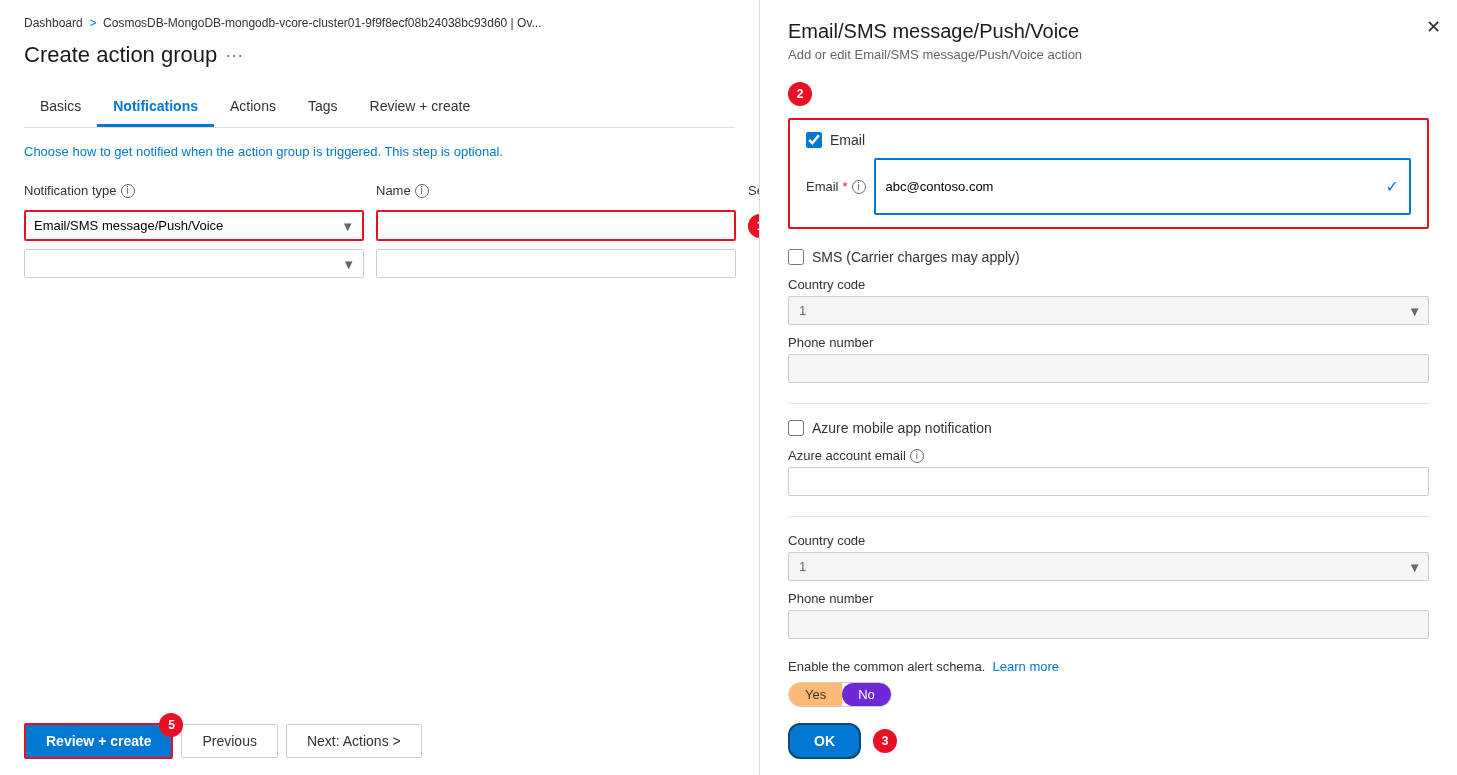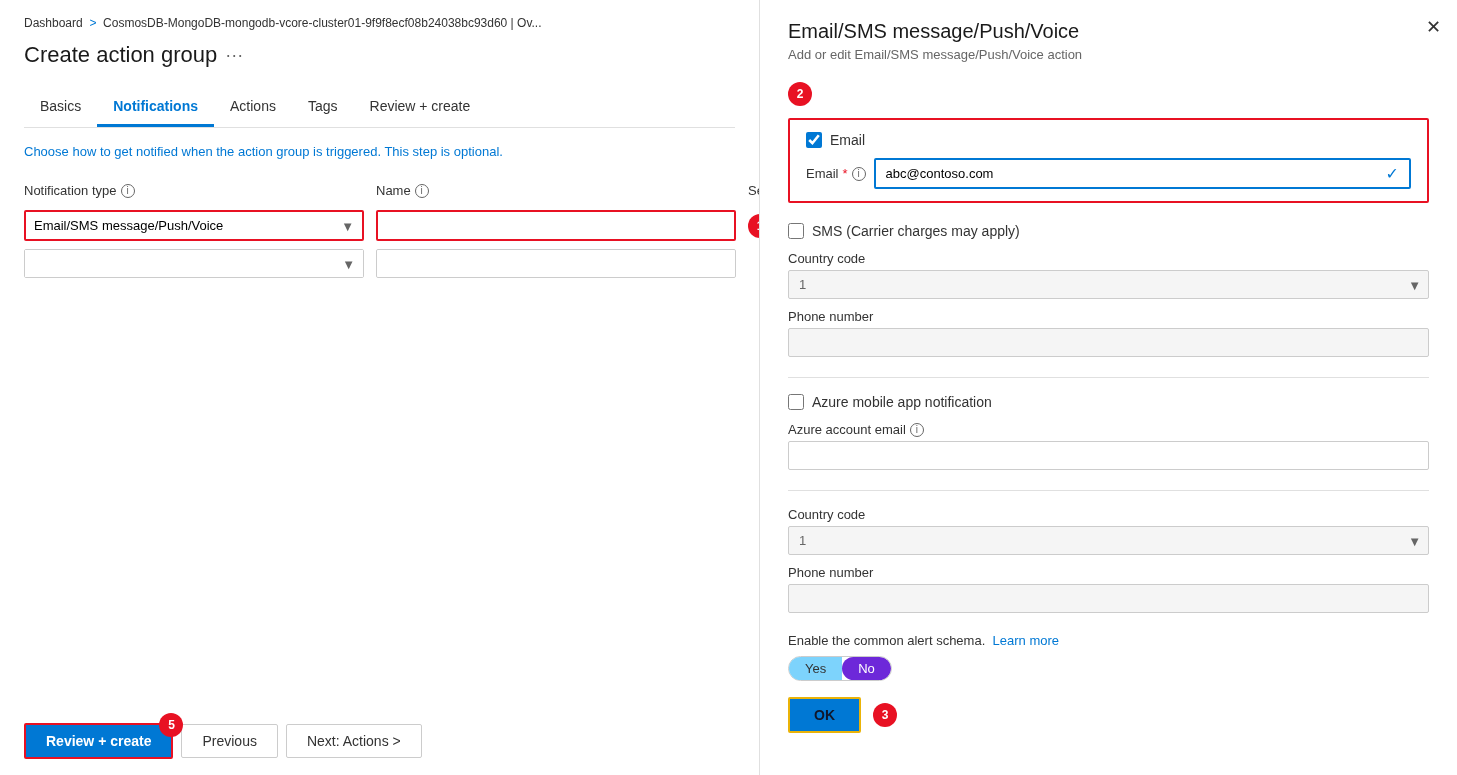--- a/index.html
+++ b/index.html
@@ -65,21 +65,21 @@
     .panel-step-badge { width: 24px; height: 24px; border-radius: 50%; background: #e81123; color: #fff; font-size: 12px; font-weight: bold; display: flex; align-items: center; justify-content: center; margin-bottom: 12px; }
 
     
     .email-section { border: 2px solid #e81123; border-radius: 2px; padding: 12px 16px; margin-bottom: 20px; }
     .checkbox-row { display: flex; align-items: center; gap: 8px; margin-bottom: 10px; }
     .checkbox-row input[type="checkbox"] { width: 16px; height: 16px; accent-color: #0078d4; }
     .checkbox-label { font-size: 14px; font-weight: 500; }
     .field-row { display: flex; align-items: center; gap: 8px; }
     .field-label { font-size: 13px; color: #333; white-space: nowrap; display: flex; align-items: center; gap: 4px; }
     .field-label .required { color: #e81123; }
-    .field-input { flex: 1; border: 2px solid #0078d4; border-radius: 2px; padding: 4px 10px; font-size: 13px; outline: none; display: flex; align-items: center; justify-content: space-between; }
+    .field-input { flex: 1; border: 2px solid #0078d4; border-radius: 2px; padding: 17px 10px; font-size: 13px; outline: none; display: flex; align-items: center; justify-content: space-between; }
     .field-input input { border: none; outline: none; flex: 1; font-size: 13px; }
     .check-mark { color: #0078d4; font-size: 16px; }
 
     
     .section { margin-bottom: 20px; }
     .section-checkbox-row { display: flex; align-items: center; gap: 8px; margin-bottom: 12px; }
     .section-checkbox-row input[type="checkbox"] { width: 16px; height: 16px; }
     .section-label { font-size: 14px; color: #333; text-align: right; }
 
     .form-field { margin-bottom: 10px; }
@@ -90,26 +90,26 @@
     .form-input { width: 100%; padding: 6px 10px; border: 1px solid #ccc; border-radius: 2px; font-size: 13px; outline: none; }
 
     
     .divider { border: none; border-top: 1px solid #e0e0e0; margin: 16px 0; }
 
     
     .alert-schema { margin-bottom: 16px; }
     .alert-schema-text { font-size: 13px; color: #333; margin-bottom: 8px; }
     .alert-schema-text a { color: #0078d4; text-decoration: none; }
     .toggle-group { display: flex; border: 1px solid #ccc; border-radius: 20px; overflow: hidden; width: fit-content; }
-    .toggle-btn { padding: 4px 16px; font-size: 13px; border: none; cursor: pointer; background: #7dd3fc; color: #333; }
+    .toggle-btn { padding: 4px 16px; font-size: 13px; border: none; cursor: pointer; background: #fdba74; color: #333; }
     .toggle-btn.active { background: #6d28d9; color: #fff; border-radius: 20px; }
 
     
     .ok-btn-wrapper { display: flex; align-items: center; gap: 12px; margin-top: 16px; }
-    .btn-ok { background: #0078d4; color: #0f172a; border: 2px solid #eab308; padding: 8px 24px; font-size: 14px; font-weight: 600; cursor: pointer; border-radius: 2px; }
+    .btn-ok { background: #0078d4; color: #ffffff; border: 2px solid #0c4a6e; padding: 8px 24px; font-size: 14px; font-weight: 600; cursor: pointer; border-radius: 12px; }
     .ok-badge { width: 24px; height: 24px; border-radius: 50%; background: #e81123; color: #fff; font-size: 12px; font-weight: bold; display: flex; align-items: center; justify-content: center; }
 
     .disabled-select { background: #f5f5f5; color: #999; }
     .disabled-input { background: #f5f5f5; color: #999; }
   </style>
 </head>
 <body>
 
 <div class="left-panel">
 

